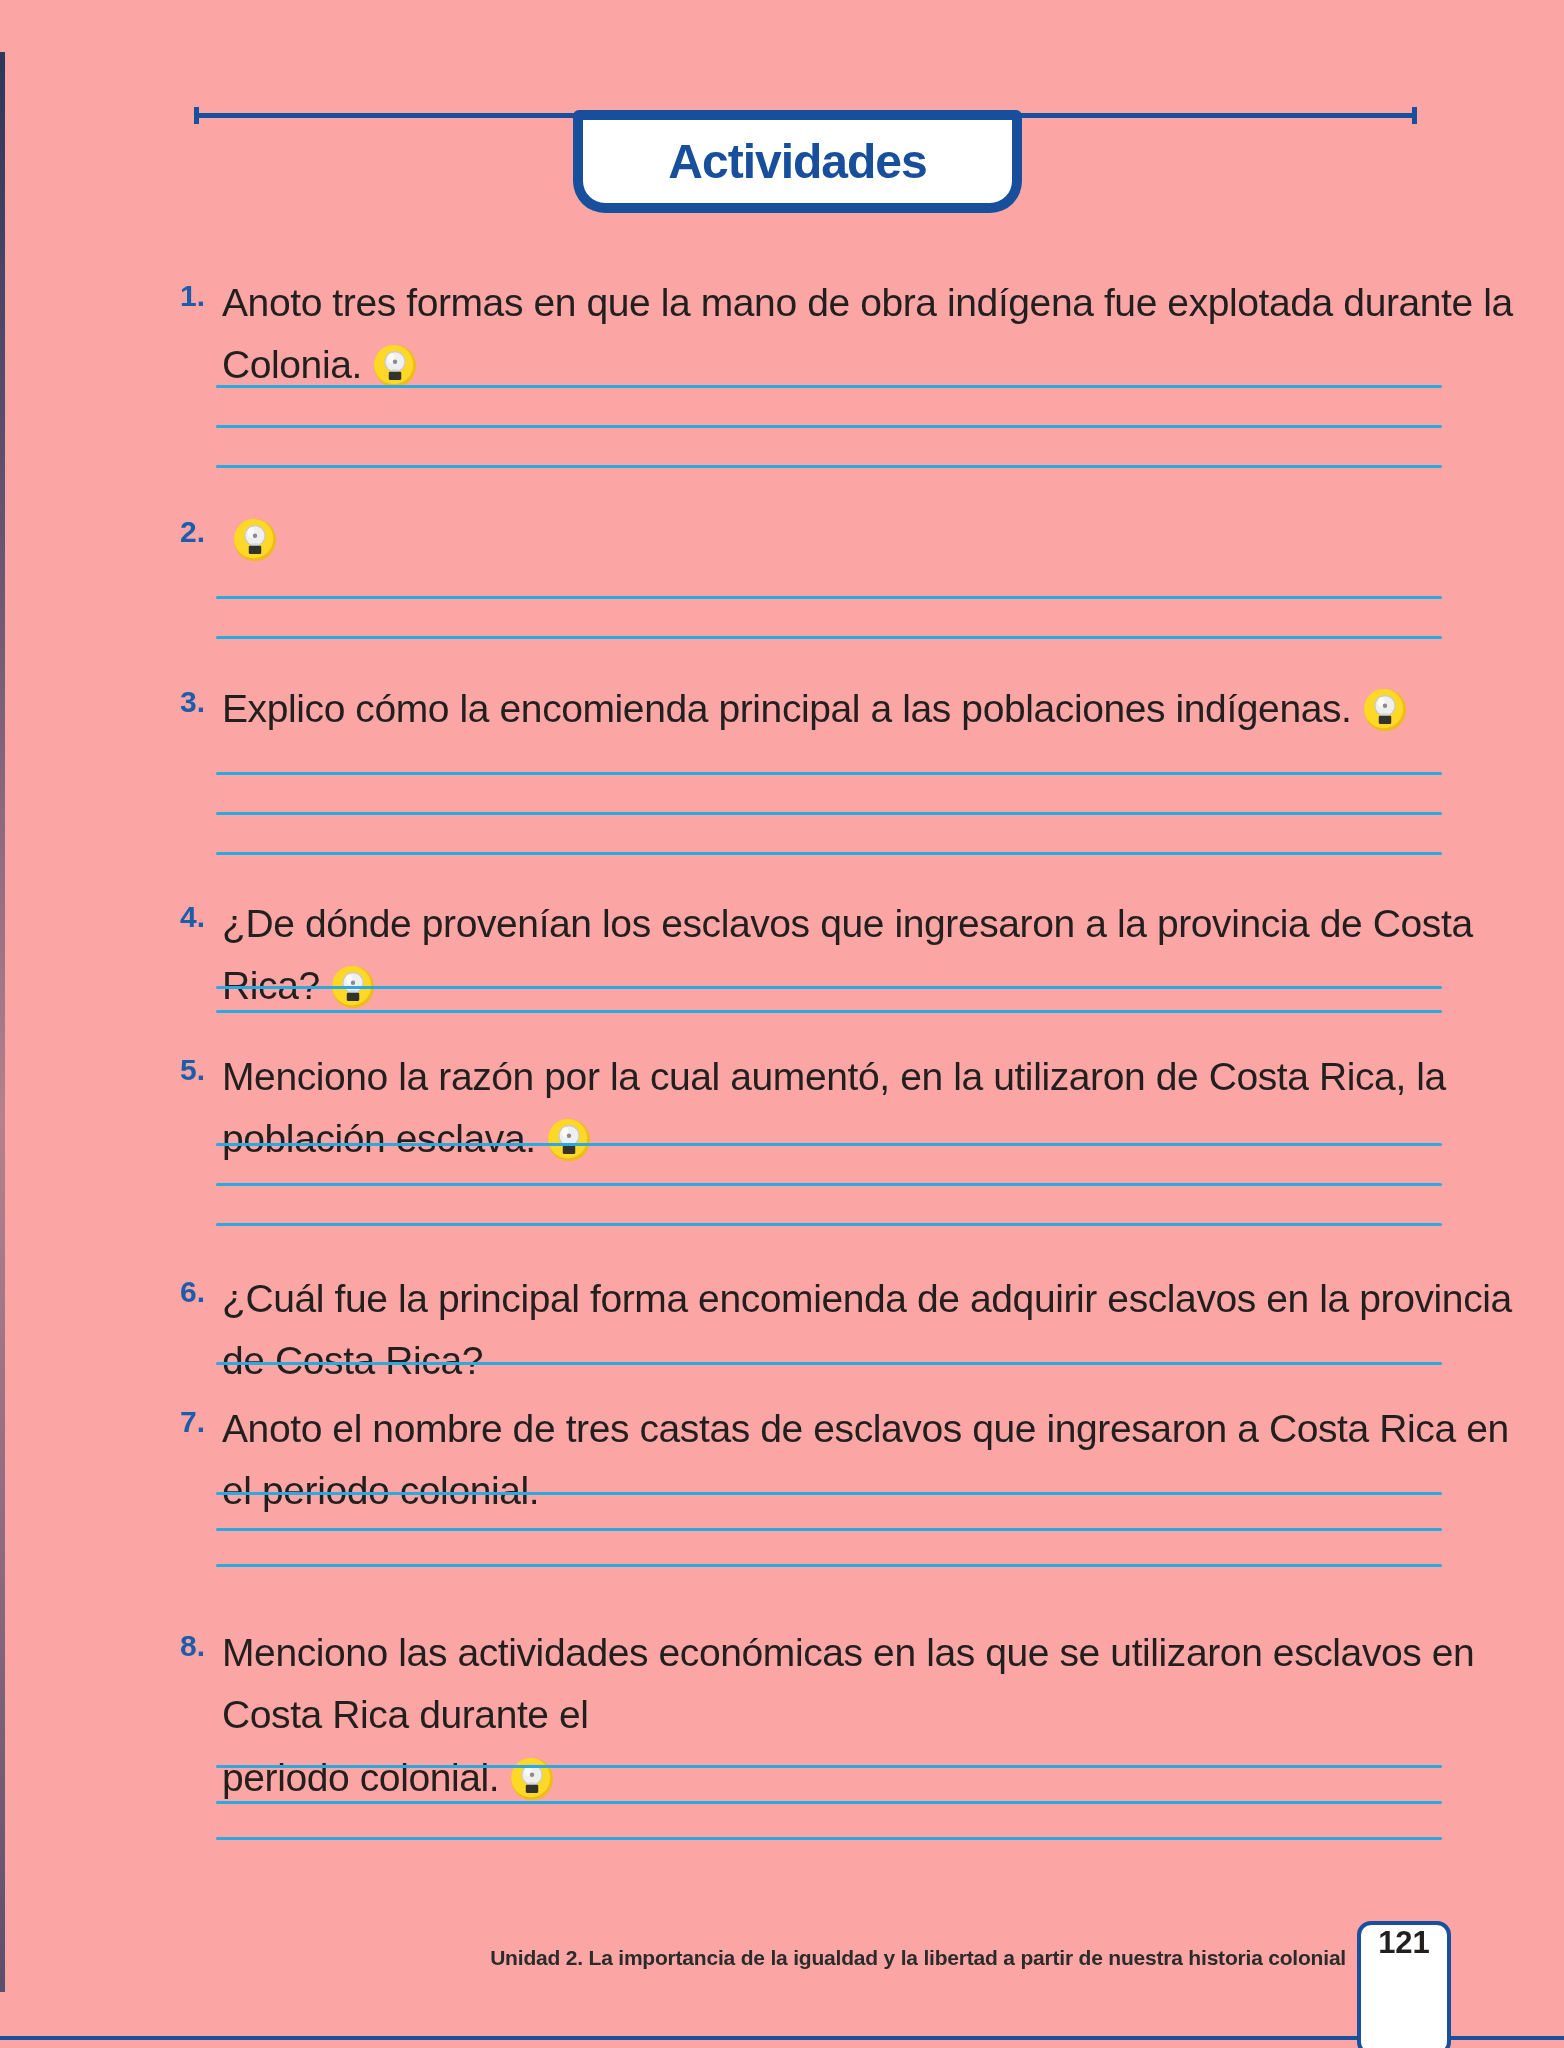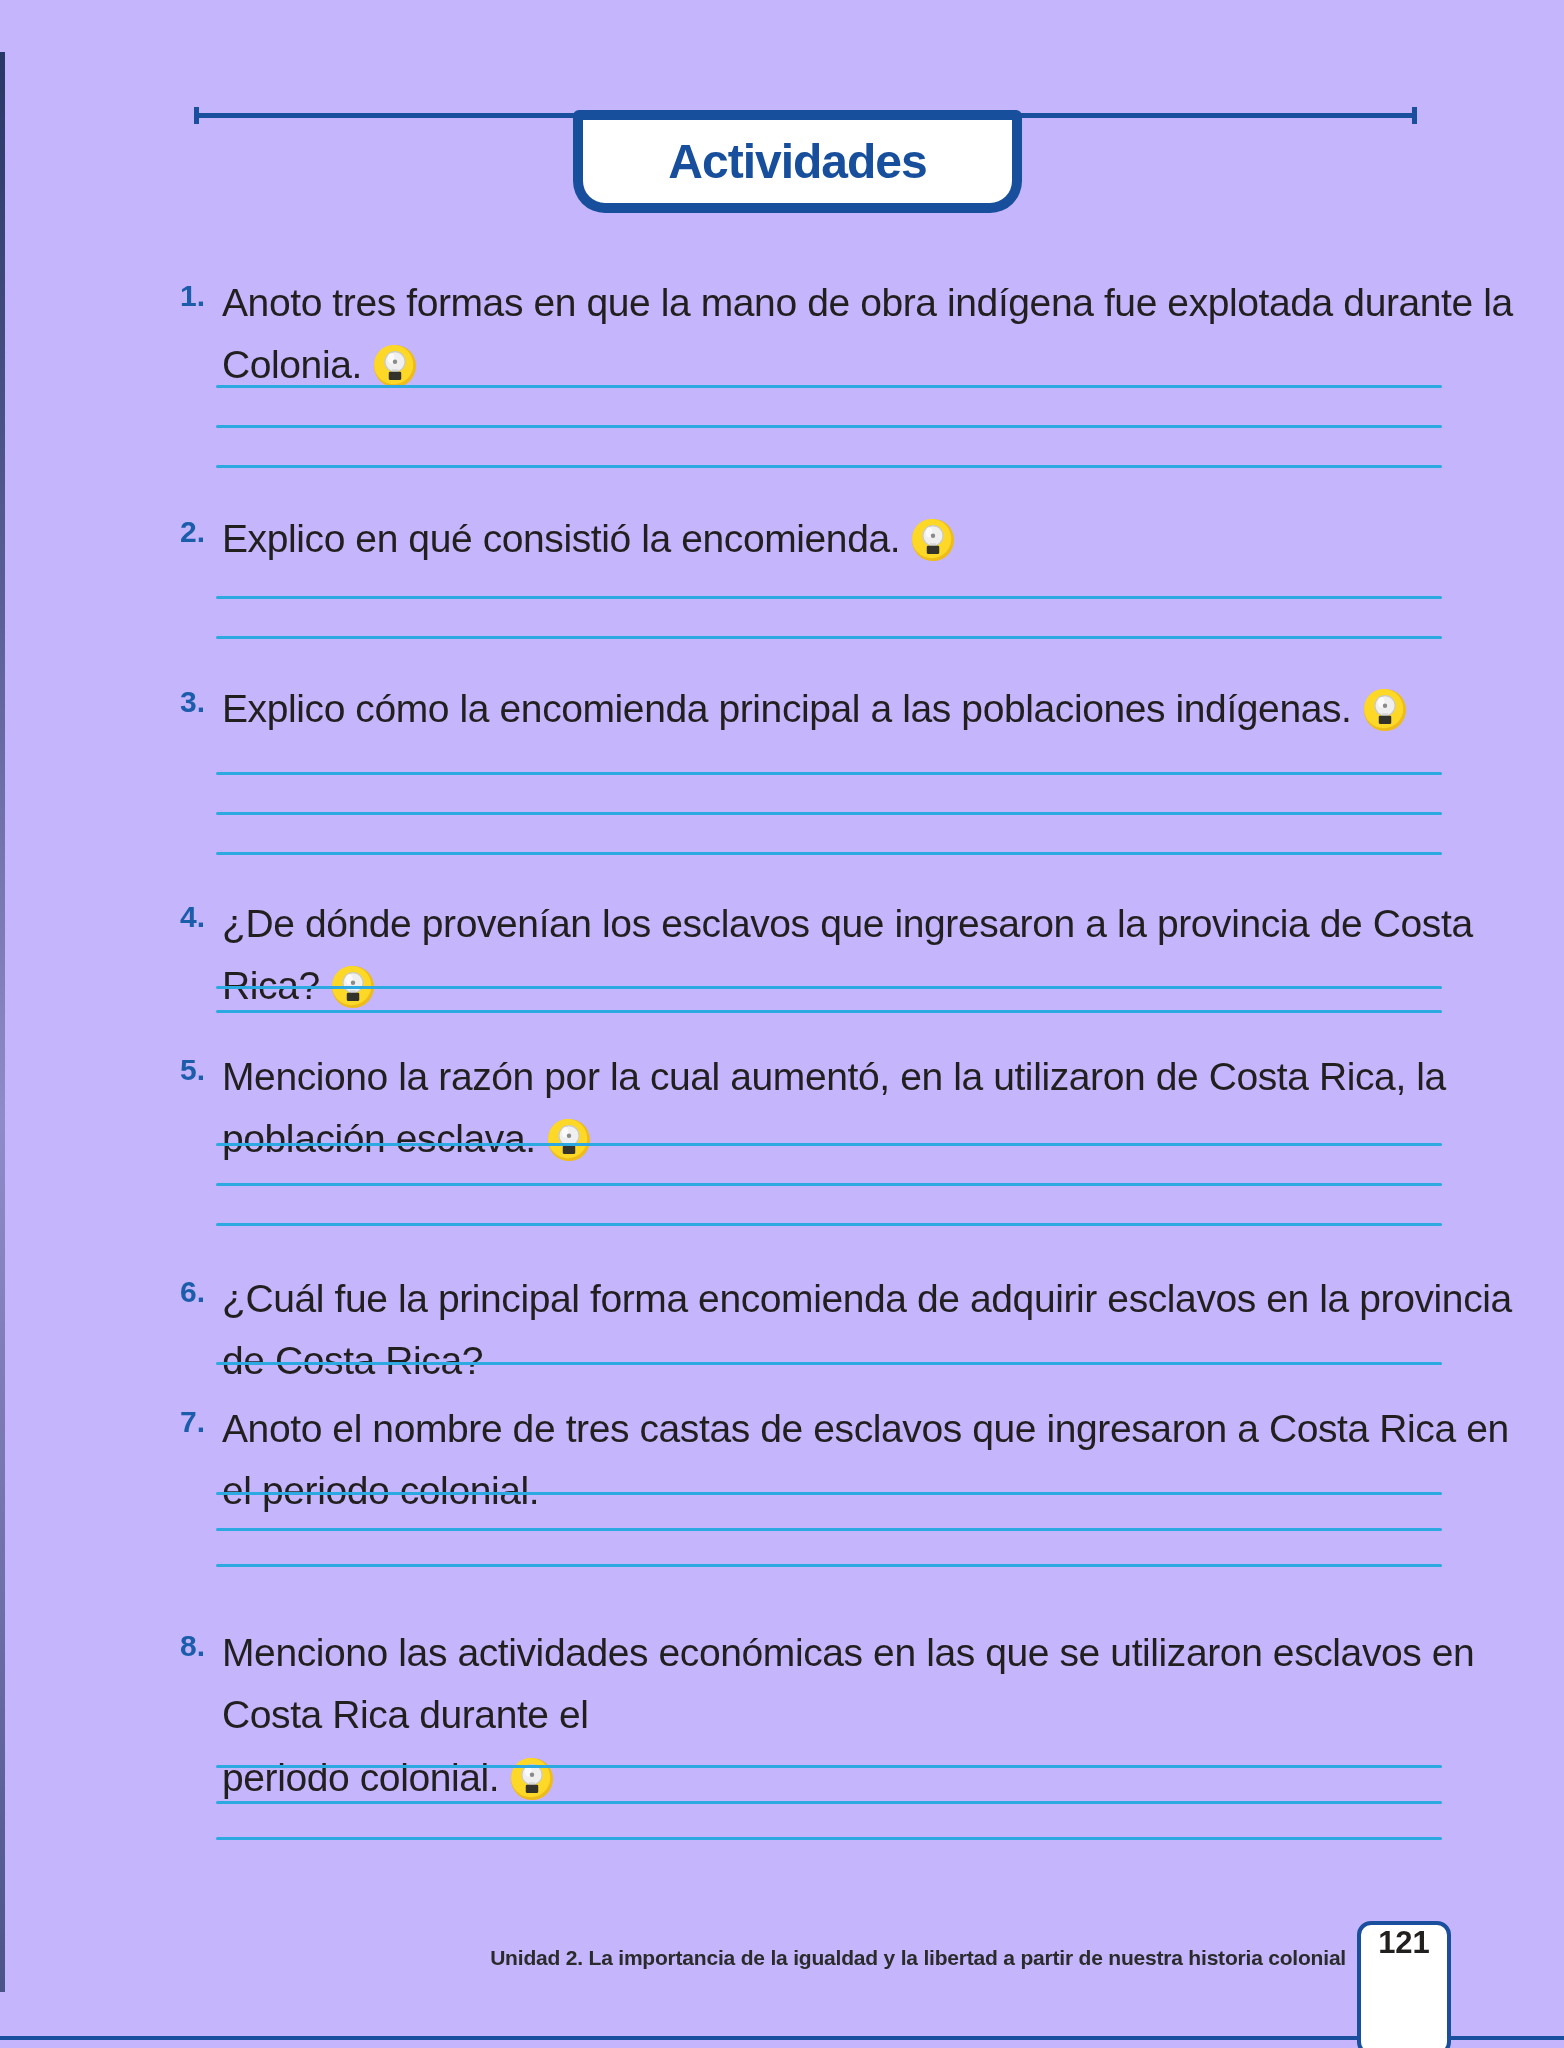--- a/index.html
+++ b/index.html
@@ -1,17 +1,17 @@
 <!DOCTYPE html>
 <html><head>
 <meta charset="utf-8">
 <style>
   html,body { margin:0; padding:0; background:#ffffff; }
   .page {
-    position:relative; width:1564px; height:2048px; background:#c4b5fd;
+    position:relative; width:1564px; height:2048px; background:#fca5a5;
     font-family:"Liberation Sans","DejaVu Sans",sans-serif; overflow:hidden;
   }
   
   .spine {
     position:absolute; left:0; top:52px; width:5px; height:1940px;
     background:linear-gradient(180deg, rgba(23,42,84,0.9) 0%, rgba(23,42,84,0.6) 30%,
       rgba(23,42,84,0.3) 55%, rgba(23,42,84,0.5) 80%, rgba(23,42,84,0.7) 100%);
   }
   
   .top-rule {
@@ -95,21 +95,21 @@
         </svg></span>
   </div>
   <div class="lines l1 gap40">
     <div class="ln"></div>
     <div class="ln"></div>
     <div class="ln"></div>
   </div>
 
   <div class="q q2">
     <span class="num">2.</span>
-    <span class="txt"><span class="t">Explico en qué consistió la encomienda.</span><svg class="bulb" viewBox="0 0 48 48">
+    <span class="txt"><svg class="bulb" viewBox="0 0 48 48">
           <use href="#bulb-glyph"></use>
         </svg></span>
   </div>
   <div class="lines l2 gap40">
     <div class="ln"></div>
     <div class="ln"></div>
   </div>
 
   <div class="q q3">
     <span class="num">3.</span>

